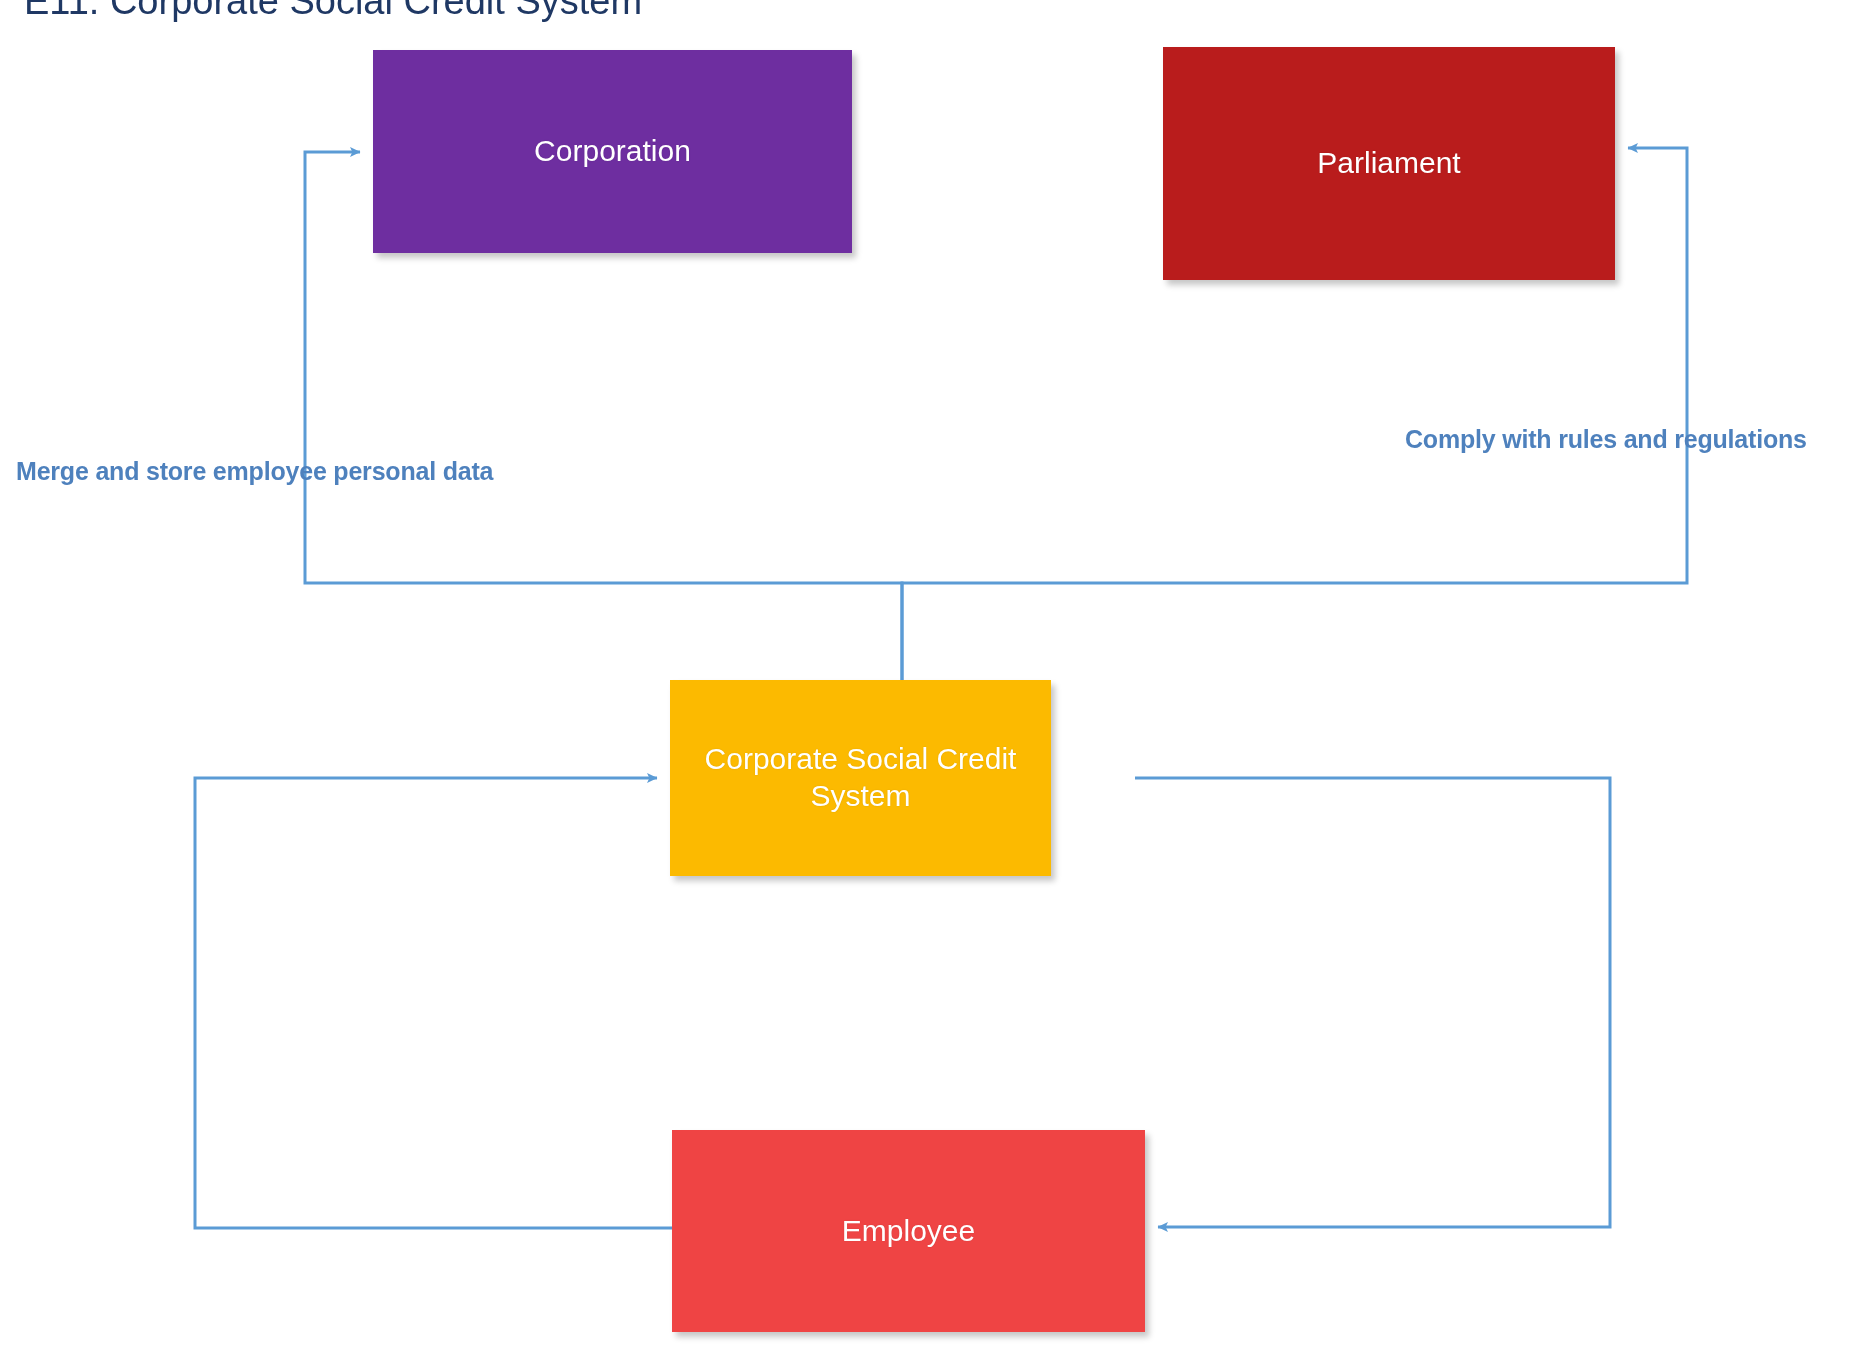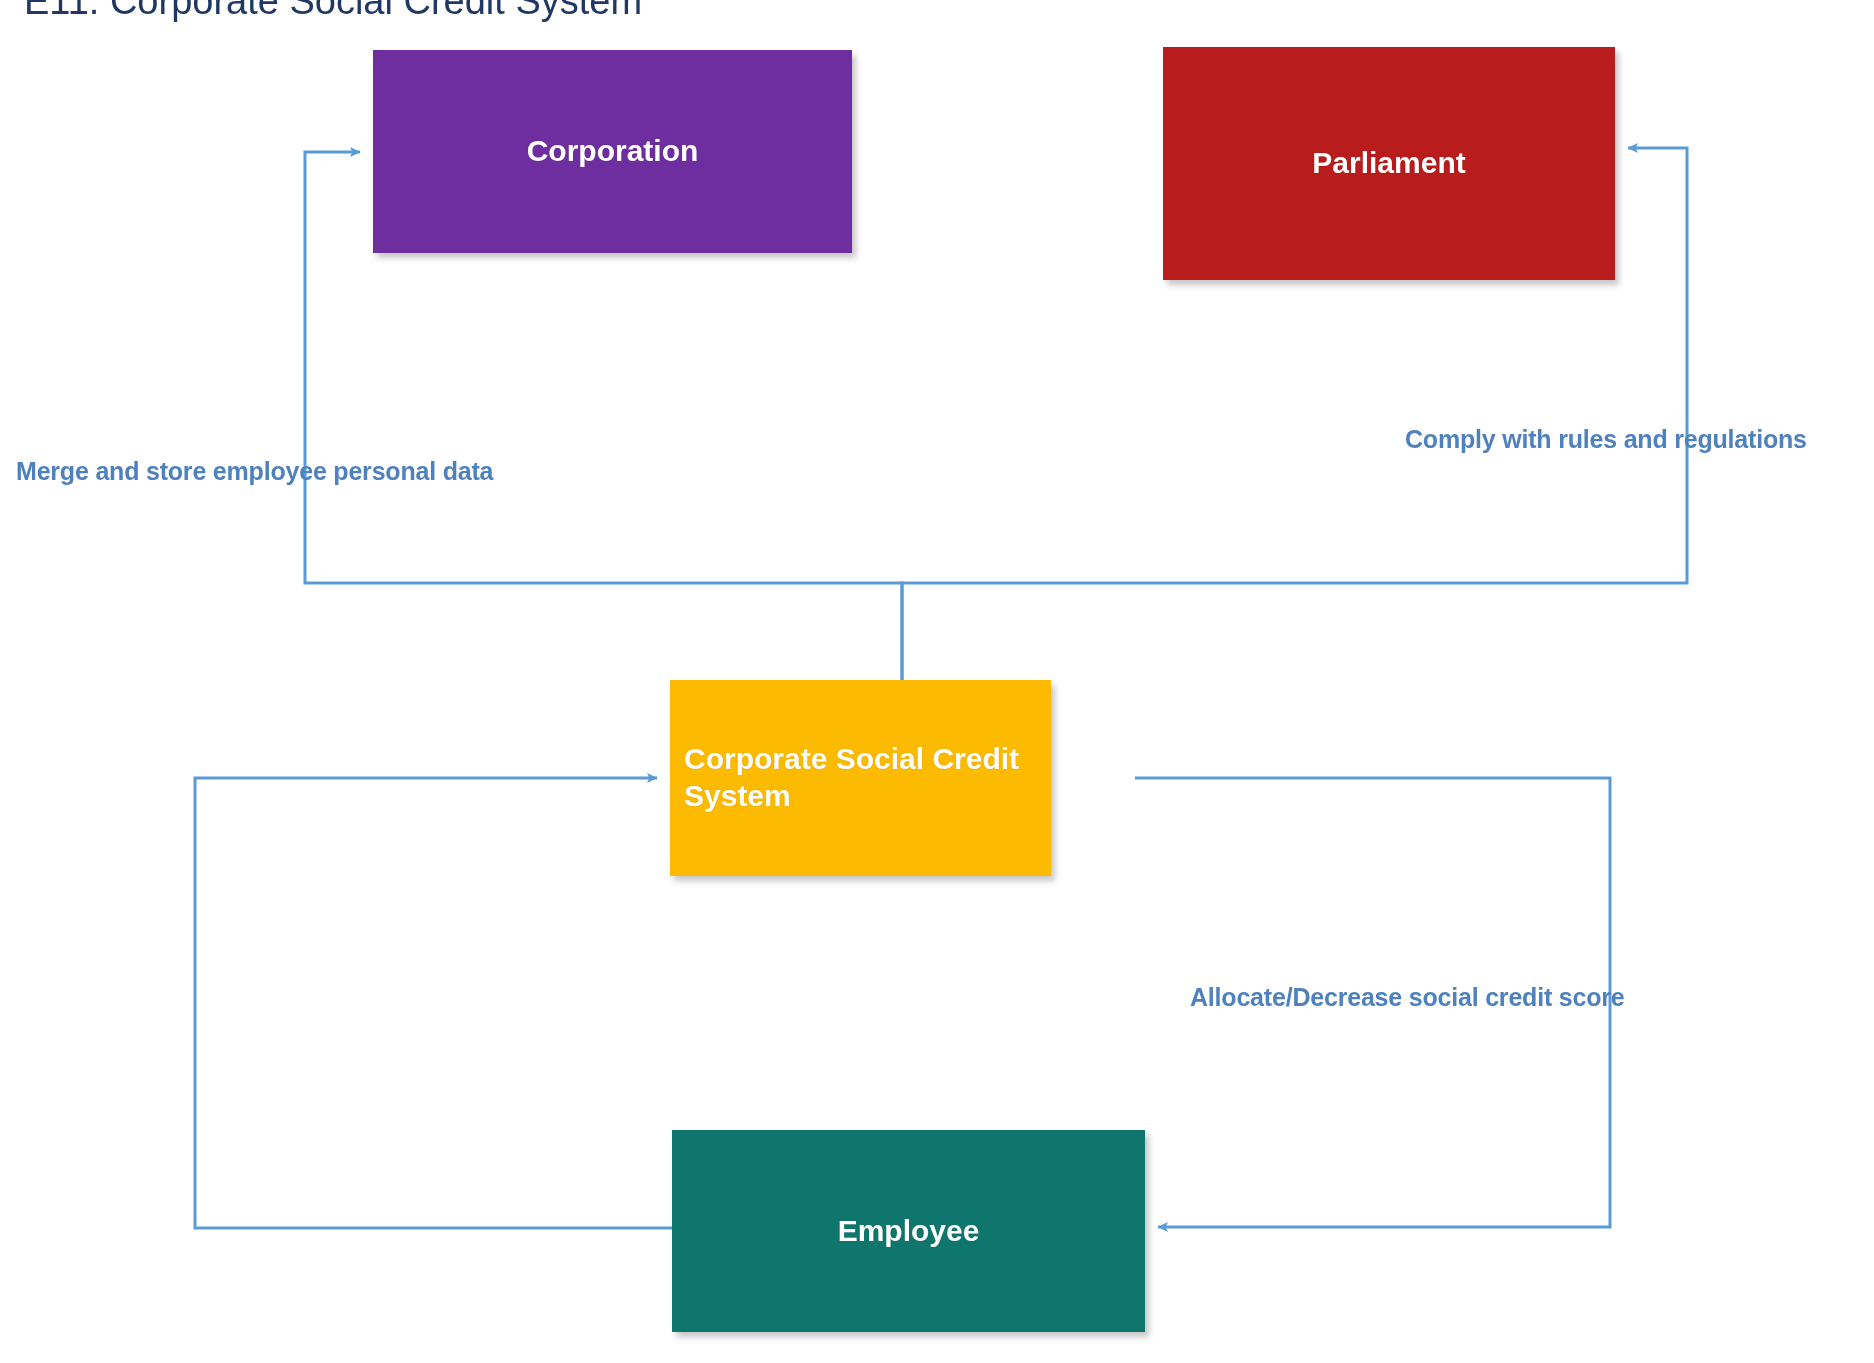--- a/index.html
+++ b/index.html
@@ -36,22 +36,23 @@
     top: 0;
     width: 1874px;
     height: 1363px;
   }
   
   .node {
     position: absolute;
     display: flex;
     align-items: center;
     justify-content: center;
+    text-align: center;
     color: #ffffff;
-    font-weight: bold;
+    font-weight: normal;
     font-family: "Liberation Sans", sans-serif;
     box-sizing: border-box;
     box-shadow: 4px 5px 6px rgba(0,0,0,0.22);
   }
   .node .node-label {
     display: block;
     line-height: 1.22;
     padding: 0 14px;
     text-shadow: 0 0 2px rgba(0,0,0,0.10);
   }
@@ -69,21 +70,21 @@
   }
   #node-cscs {
     left: 670px;  top: 680px;
     width: 381px; height: 196px;
     background: #FCBA00;
     font-size: 30px;
   }
   #node-employee {
     left: 672px;  top: 1130px;
     width: 473px; height: 202px;
-    background: #0f766e;
+    background: #ef4444;
     font-size: 30px;
   }
   
   .edge-label {
     position: absolute;
     color: #4E81BD;
     font-weight: bold;
     font-family: "Liberation Sans", sans-serif;
     font-size: 25px;
     white-space: nowrap;
@@ -134,15 +135,14 @@
 
   <div class="node" id="node-employee">
     <span class="node-label">Employee</span>
   </div>
 
   <div class="edge-label" id="label-comply">Comply with rules and regulations</div>
 
   <div class="edge-label" id="label-merge">Merge and store employee personal data</div>
 
 
-  <div class="edge-label" id="label-allocate">Allocate/Decrease social credit score</div>
 
 </div>
 
 </body></html>

